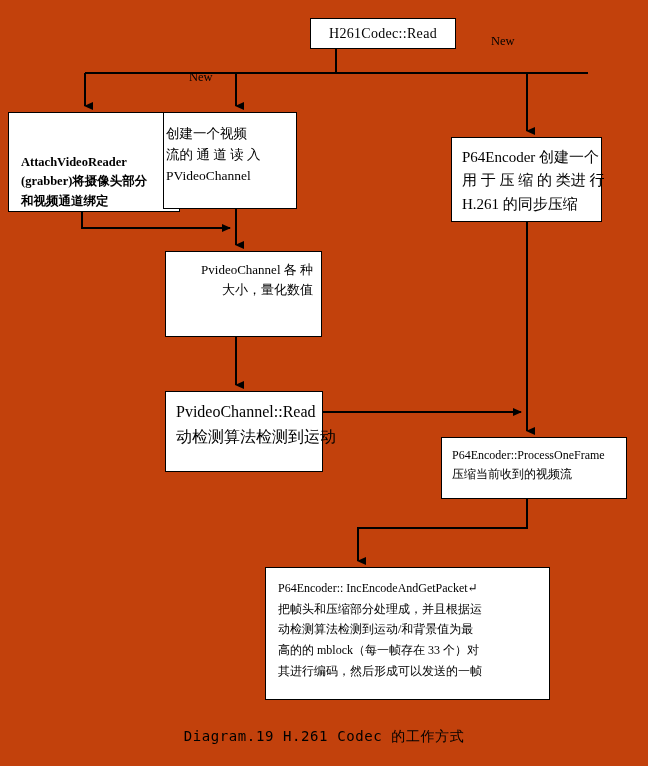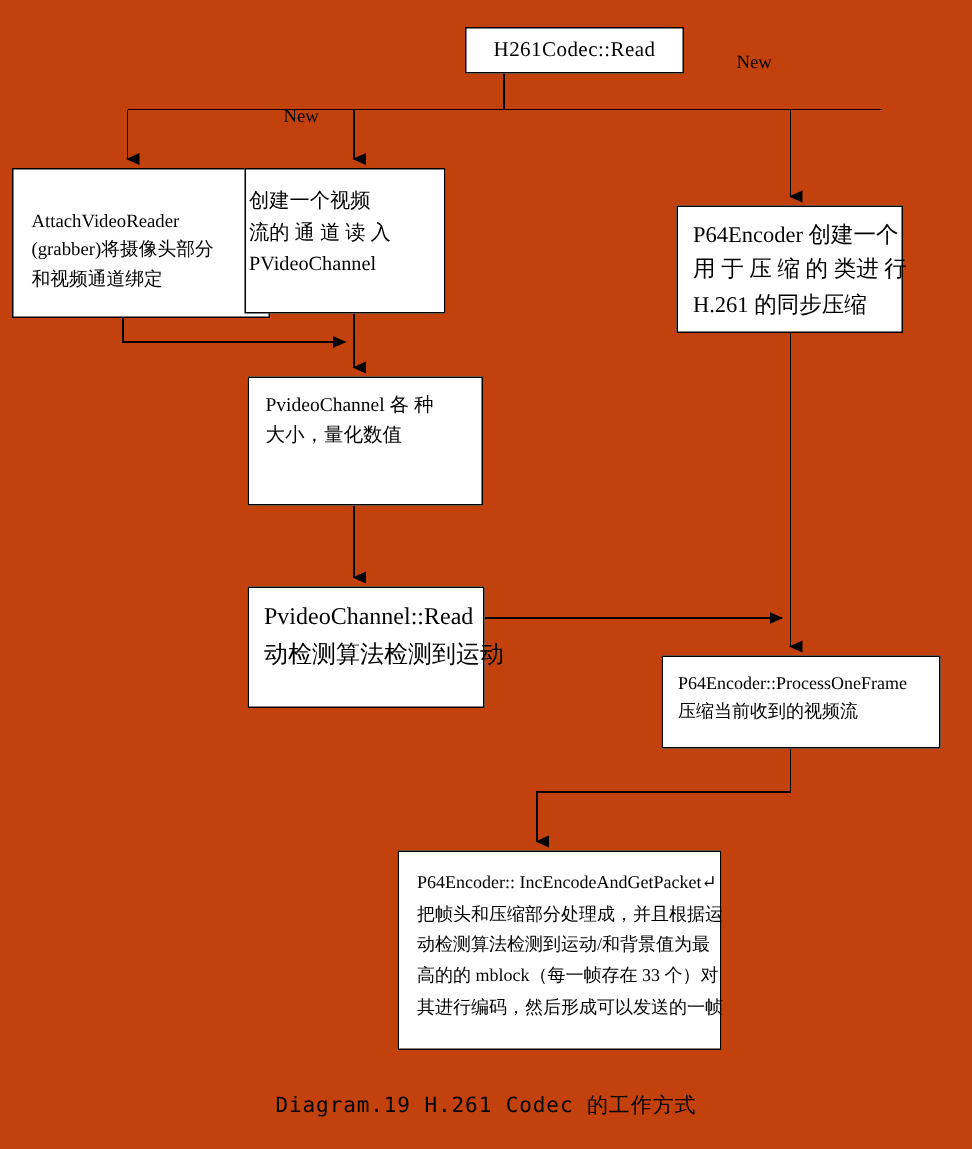--- a/index.html
+++ b/index.html
@@ -41,21 +41,22 @@
   
   #n-read {
     left: 310px; top: 18px; width: 146px; height: 31px;
     justify-content: center; align-items: center;
   }
   #n-read .line { font-size: 14px; letter-spacing: 0.3px; }
 
   #n-attach {
     left: 8px; top: 112px; width: 172px; height: 100px;
     padding: 10px 10px 0 12px;
-    justify-content: center;
+    justify-content: flex-end;
+    font-weight: bold;
   }
   #n-attach .line { font-size: 12.5px; }
 
   #n-create {
     left: 163px; top: 112px; width: 134px; height: 97px;
     padding: 11px 8px 0 2px;
     justify-content: flex-start;
   }
   #n-create .line { font-size: 13.5px; }
 
@@ -63,39 +64,40 @@
     left: 451px; top: 137px; width: 151px; height: 85px;
     padding: 8px 8px 0 10px;
     justify-content: flex-start;
   }
   #n-p64 .line { font-size: 15px; font-family: Liberation Serif, serif; }
 
   #n-params {
     left: 165px; top: 251px; width: 157px; height: 86px;
     padding: 8px 8px 0 11px;
     justify-content: flex-start;
+    text-align: right;
   }
   #n-params .line { font-size: 13px; }
 
   #n-chread {
     left: 165px; top: 391px; width: 158px; height: 81px;
     padding: 8px 6px 0 10px;
     justify-content: flex-start;
   }
   #n-chread .line { font-size: 16px; }
 
   #n-proc {
     left: 441px; top: 437px; width: 186px; height: 62px;
     padding: 8px 6px 0 10px;
     justify-content: flex-start;
   }
   #n-proc .line { font-size: 12px; }
 
   #n-inc {
-    left: 265px; top: 567px; width: 216px; height: 133px;
+    left: 265px; top: 567px; width: 285px; height: 133px;
     padding: 10px 8px 0 12px;
     justify-content: flex-start;
   }
   #n-inc .line { font-size: 12px; line-height: 1.72; }
 
   .edge-label {
     position: absolute;
     font-family: "Liberation Serif", "DejaVu Serif", serif;
     font-size: 12.5px;
     color: #000000;

